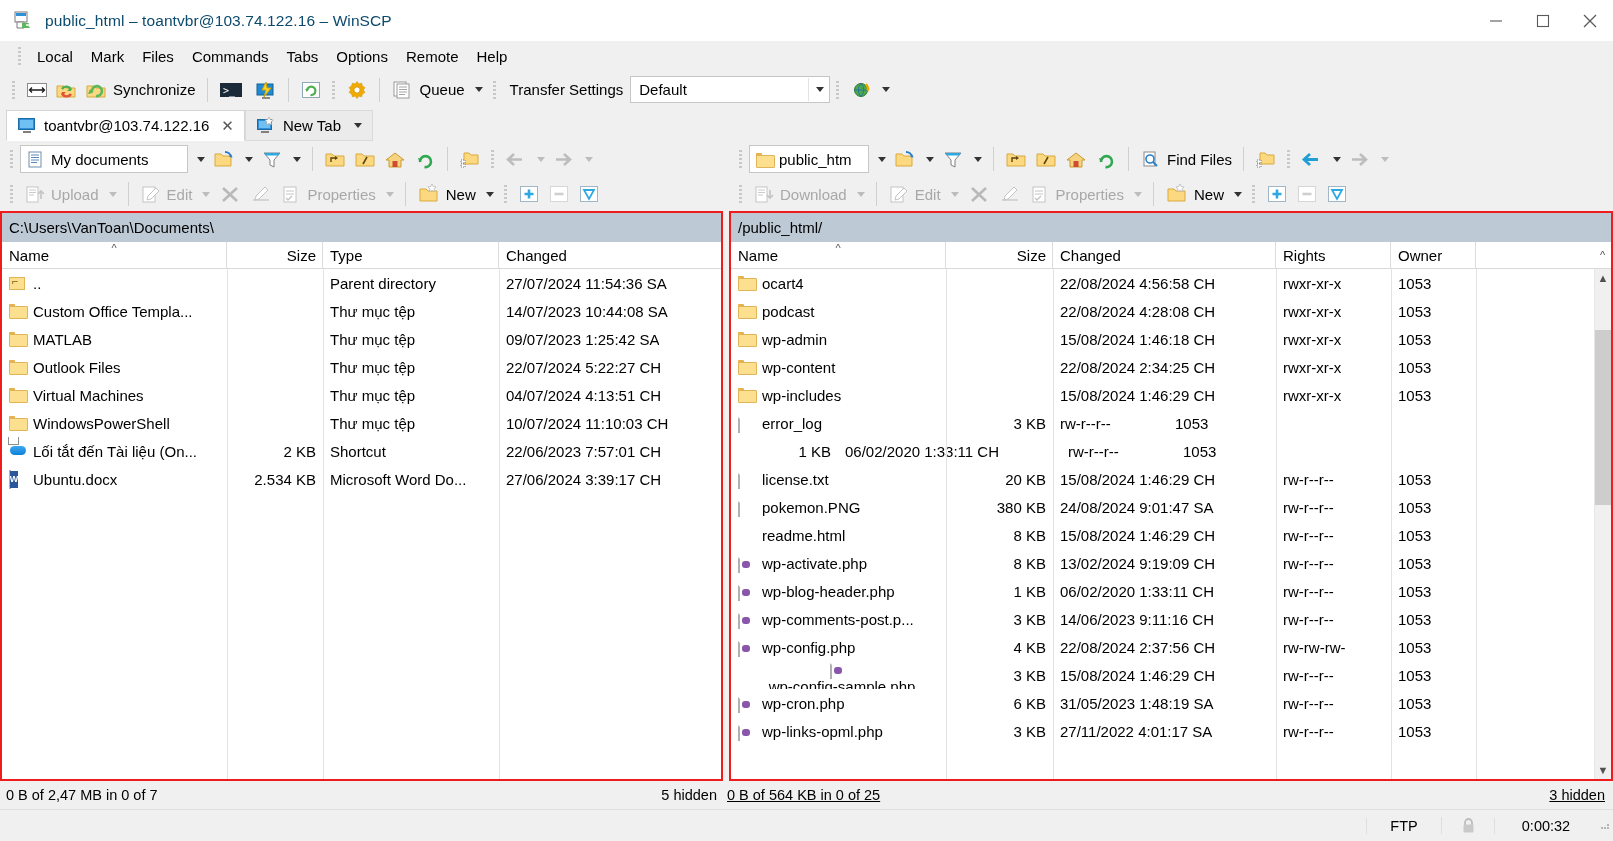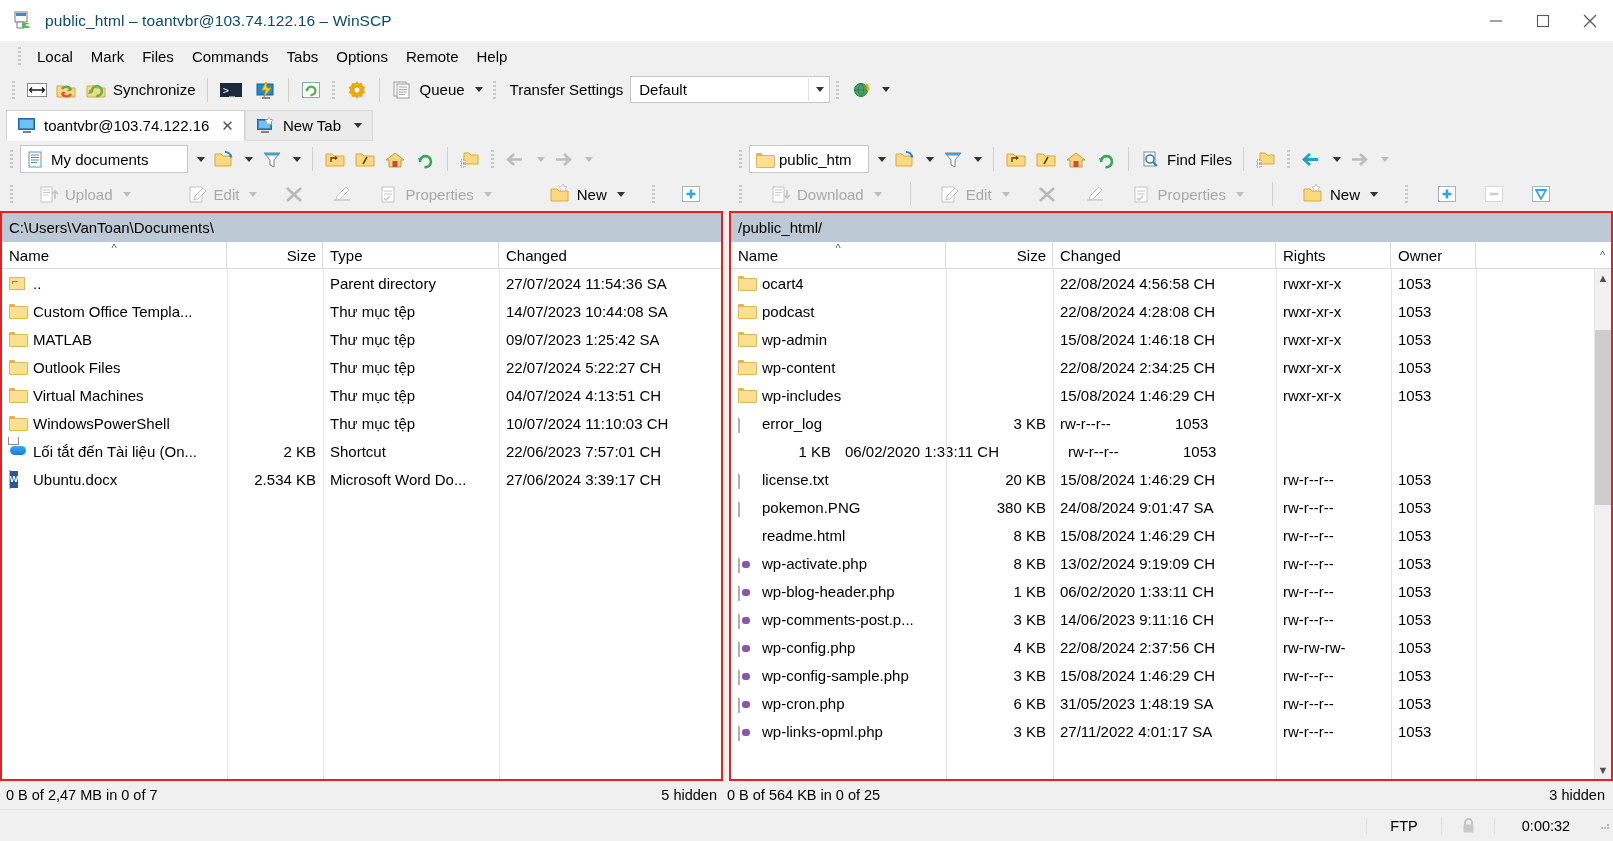--- a/index.html
+++ b/index.html
@@ -66,21 +66,21 @@
   .panels { flex: 1; display:flex; min-height:0; background:#f0f0f0; }
   .panel { display:flex; flex-direction:column; min-height:0; position:relative;}
   .panel.left { width: 723px; }
   .divider { width: 6px; background:#f0f0f0; }
   .panel.right { flex:1; }
 
   .ptoolbar {
     height:36px; min-height:36px; background:#f0f0f0; display:flex; align-items:center; padding-left:4px;
   }
   .ptoolbar2 {
-    height:34px; min-height:34px; background:#f0f0f0; display:flex; align-items:center; padding-left:4px;gap:17px;
+    height:34px; min-height:34px; background:#f0f0f0; display:flex; align-items:center; padding-left:4px;
   }
   .pathcombo {
     height:28px; background:#fff; border:1px solid #c6c6c6; display:flex; align-items:center;
     padding:0 2px 0 6px; gap:6px; font-size:15px;
   }
   .dis { color:#a8a8a8; }
   .redframe { border:2px solid #ee1c1c; flex:1; min-height:0; display:flex; flex-direction:column; background:#fff; }
 
   .addrbar {
     height:29px; min-height:29px; background:#bdcad6;
@@ -106,21 +106,21 @@
 
   
   .vscroll { width:17px; background:#fff; border-left:1px solid #e6e6e6; display:flex; flex-direction:column; }
   .sb-arrow { height:18px; display:flex; align-items:center; justify-content:center; background:#f0f0f0; color:#505050; font-size:11px;}
   .sb-track { flex:1; background:#f0f0f0; position:relative; }
   .sb-thumb { position:absolute; left:0; right:0; background:#cdcdcd; }
 
   
   .statusrow { height:28px; min-height:28px; display:flex; background:#f0f0f0; font-size:14.5px; align-items:center;}
   .st-left { width:723px; display:flex; align-items:center; justify-content:space-between; padding:0 6px; }
-  .st-right { flex:1; display:flex; align-items:center; justify-content:space-between; padding:0 8px 0 4px; }
+  .st-right { flex:1; display:flex; align-items:center; justify-content:space-between; padding:0 8px 0 4px;text-decoration:underline; }
   .statusrow2 { height:32px; min-height:32px; display:flex; background:#f0f0f0; border-top:1px solid #e0e0e0; align-items:center; font-size:14.5px;}
   .sb-cell { border-left:1px solid #dedede; display:flex; align-items:center; justify-content:center; }
 
   
   .folder { width:17px;height:14px;position:relative; }
   .folder:before{content:"";position:absolute;left:0;top:1px;width:6px;height:3px;background:#e7b14d;border-radius:1px 1px 0 0;}
   .folder:after{content:"";position:absolute;left:0;top:3px;width:17px;height:11px;background:#fcdf8f;border:1px solid #e0b558;border-radius:1px;}
   .doc { width:14px;height:17px;background:#fff;border:1px solid #b0b0b0;position:relative;}
   .doc:after{content:"";position:absolute;right:-1px;top:-1px;border-left:5px solid transparent;border-top:5px solid #fff;}
   .php .bug { position:absolute; left:3px; top:6px; width:8px;height:7px;background:#8a56ac;border-radius:3px;}
@@ -959,21 +959,21 @@
                 <div class="fcell" style="width: 215px;">
                   <span class="icn"><span class="doc php"><span class="bug"></span></span></span>
                   <span>wp-config.php</span>
                 </div>
                 <div class="fcell r" style="width: 107px;">4 KB</div>
                 <div class="fcell" style="width: 223px;">22/08/2024 2:37:56 CH</div>
                 <div class="fcell" style="width: 115px;">rw-rw-rw-</div>
                 <div class="fcell" style="width: 85px;">1053</div>
               </div>
               <div class="frow">
-                <div class="fcell" style="width: 215px;">
+                <div class="fcell" style="width: 215px; flex-direction: column;">
                   <span class="icn"><span class="doc php"><span class="bug"></span></span></span>
                   <span>wp-config-sample.php</span>
                 </div>
                 <div class="fcell r" style="width: 107px;">3 KB</div>
                 <div class="fcell" style="width: 223px;">15/08/2024 1:46:29 CH</div>
                 <div class="fcell" style="width: 115px;">rw-r--r--</div>
                 <div class="fcell" style="width: 85px;">1053</div>
               </div>
               <div class="frow">
                 <div class="fcell" style="width: 215px;">

